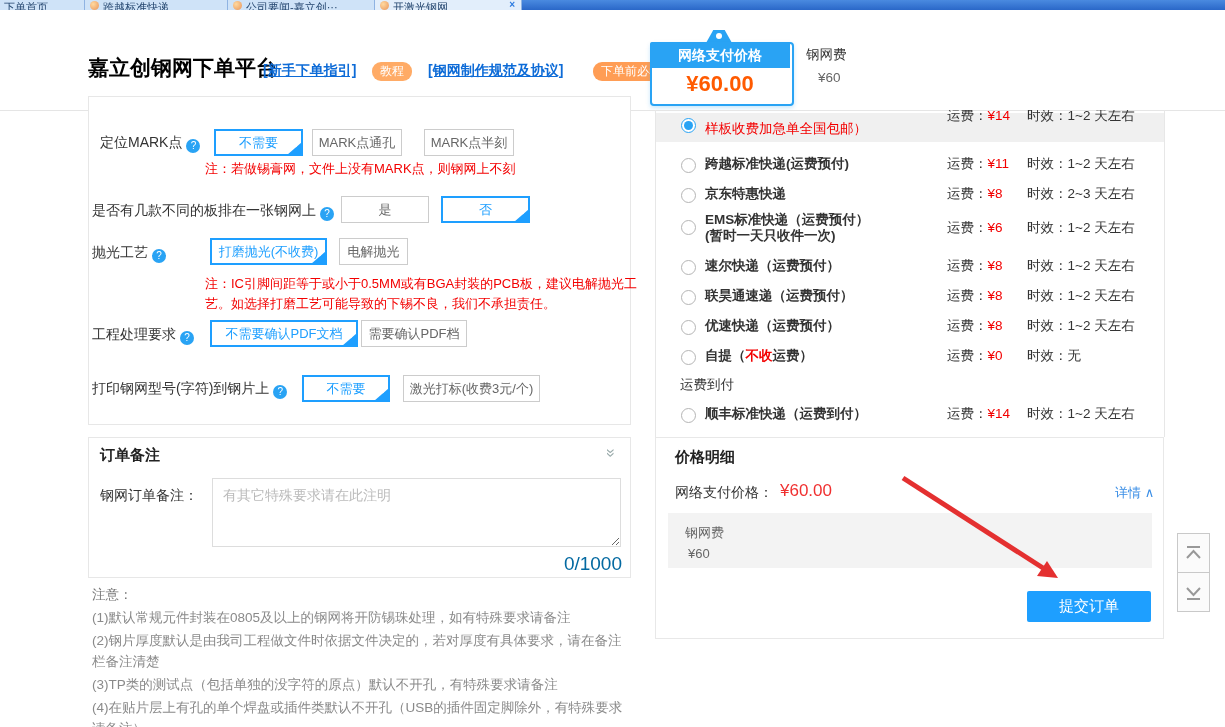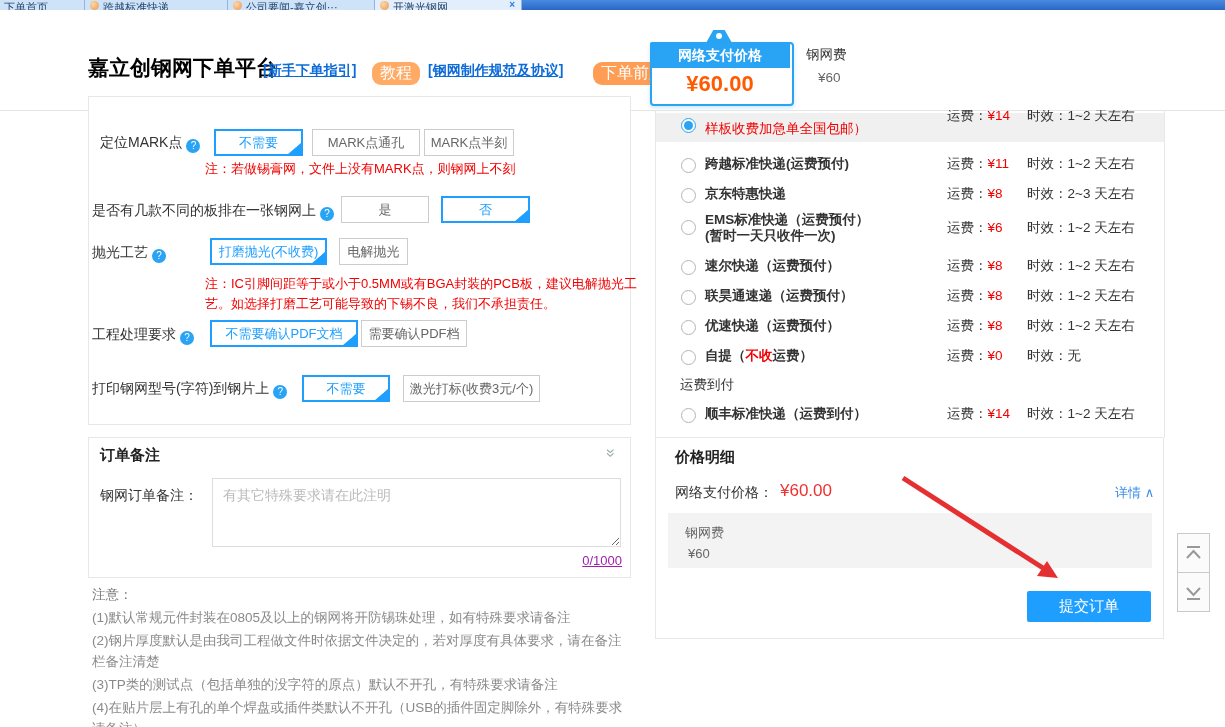--- a/index.html
+++ b/index.html
@@ -12,21 +12,21 @@
   .tabstrip{left:0;top:0;width:1225px;height:10px;background:linear-gradient(#4a8ae0,#2a67c8);overflow:hidden;}
   .tab{position:absolute;top:0;height:10px;background:#cfe3f8;border-right:1px solid #8fb3e2;overflow:hidden;}
   .tab.active{background:#e2eefb;}
   .tab .tlabel{position:absolute;left:18px;top:0px;font-size:11px;color:#23456e;white-space:nowrap;}
   .tab .fav{position:absolute;left:5px;top:1px;width:9px;height:9px;border-radius:50%;
     background:radial-gradient(circle at 35% 35%,#ffd9a0,#e8945a);}
   .tab .closex{position:absolute;right:6px;top:-1px;font-size:10px;color:#2a7ae0;font-weight:bold;}
   
   .page-title{left:88px;top:54px;font-size:21px;font-weight:bold;color:#000000;}
   .hlink{font-size:14px;font-weight:bold;color:#0d6bd7;text-decoration:underline;cursor:pointer;}
-  .badge{font-size:16px;color:#fff;background:#ffab66;border-radius:9px;padding:1px 8px;white-space:nowrap;}
+  .badge{font-size:12px;color:#fff;background:#ffab66;border-radius:9px;padding:1px 8px;white-space:nowrap;}
   .hdr-sep{left:0;top:110px;width:1225px;height:1px;background:#e5e5e5;}
   
   .ptag{left:650px;top:42px;width:140px;height:60px;border:2px solid #29a3f4;border-radius:4px;background:#fff;
     box-shadow:0 2px 4px rgba(41,163,244,.25);}
   .ptag-hanger{left:706px;top:30px;width:26px;height:13px;background:#29a3f4;
     clip-path:polygon(28% 0,72% 0,100% 100%,0 100%);}
   .ptag-hole{left:716px;top:33px;width:6px;height:6px;border-radius:50%;background:#fff;}
   .ptag-head{left:650px;top:42px;width:140px;height:26px;background:#29a3f4;color:#fff;font-size:14px;
     font-weight:bold;text-align:center;line-height:26px;border-radius:2px 2px 0 0;}
   .ptag-val{left:650px;top:68px;width:140px;height:34px;text-align:center;line-height:32px;
@@ -46,21 +46,21 @@
     border-style:solid;border-width:0 0 13px 15px;border-color:transparent transparent #1e9fff transparent;}
   .opt.sel .tick{position:absolute;right:0px;bottom:-3px;color:#fff;font-size:9px;z-index:2;}
   .rednote{position:absolute;font-size:13px;color:#f30000;white-space:nowrap;}
   
   .rm-title{font-size:15px;font-weight:bold;color:#222;}
   .collapse-ic{font-size:16px;color:#9aa;display:inline-block;transform:rotate(90deg);cursor:pointer;}
   .rm-label{font-size:14px;color:#333;}
   .rm-ta{position:absolute;left:212px;top:478px;width:409px;height:69px;border:1px solid #ddd;
     font-family:inherit;font-size:14px;color:#333;padding:8px 10px;box-sizing:border-box;resize:both;outline:none;}
   .rm-ta::placeholder{color:#bbb;}
-  .rm-count{position:absolute;left:212px;top:553px;width:410px;text-align:right;font-size:13px;color:#a21caf;text-decoration:underline;}
+  .rm-count{position:absolute;left:212px;top:553px;width:410px;text-align:right;font-size:19px;color:#0369a1;}
   
   .notes{left:92px;top:584px;width:540px;font-size:13.5px;color:#8a8a8a;line-height:21px;}
   .notes p{margin:0 0 2px 0;}
   .notes .ntitle{color:#777;}
   
   .rpanel{left:655px;top:110px;width:511px;height:531px;overflow:hidden;}
   .hl-band{position:absolute;left:1px;top:3px;width:508px;height:29px;background:#f0f0f0;}
   .radio{position:absolute;width:13px;height:13px;border:1px solid #b5b5b5;border-radius:50%;background:#fff;cursor:pointer;}
   .radio.on{border-color:#29a3f4;}
   .radio.on::after{content:"";position:absolute;left:2px;top:2px;width:9px;height:9px;border-radius:50%;background:#29a3f4;}
@@ -120,21 +120,21 @@
 <div class="abs ptag-head">网络支付价格</div>
 <div class="abs ptag-val">¥60.00</div>
 <div class="abs fee-lab">钢网费</div>
 <div class="abs fee-val">¥60</div>
 <div class="abs hdr-sep"></div>
 
 <div class="abs card" style="left:88px;top:96px;width:541px;height:327px;"></div>
 
 <span class="abs flabel" style="left:100px;top:134px;"><span>定位MARK点</span><span class="qicon">?</span></span>
 <div class="opt sel" style="left:214px;top:129px;width:89px;"><span>不需要</span><span class="corner"></span><span class="tick">✓</span></div>
-<div class="opt" style="left:312px;top:129px;width:108px;"><span>MARK点通孔</span></div>
+<div class="opt" style="left:312px;top:129px;width:90px;"><span>MARK点通孔</span></div>
 <div class="opt" style="left:424px;top:129px;width:90px;"><span>MARK点半刻</span></div>
 <div class="rednote" style="left:205px;top:160px;">注：若做锡膏网，文件上没有MARK点，则钢网上不刻</div>
 
 <span class="abs flabel" style="left:92px;top:202px;"><span>是否有几款不同的板排在一张钢网上</span><span class="qicon">?</span></span>
 <div class="opt" style="left:341px;top:196px;width:88px;"><span>是</span></div>
 <div class="opt sel" style="left:441px;top:196px;width:89px;"><span>否</span><span class="corner"></span><span class="tick">✓</span></div>
 
 <span class="abs flabel" style="left:92px;top:244px;"><span>抛光工艺</span><span class="qicon">?</span></span>
 <div class="opt sel" style="left:210px;top:238px;width:117px;"><span>打磨抛光(不收费)</span><span class="corner"></span><span class="tick">✓</span></div>
 <div class="opt" style="left:339px;top:238px;width:69px;"><span>电解抛光</span></div>

